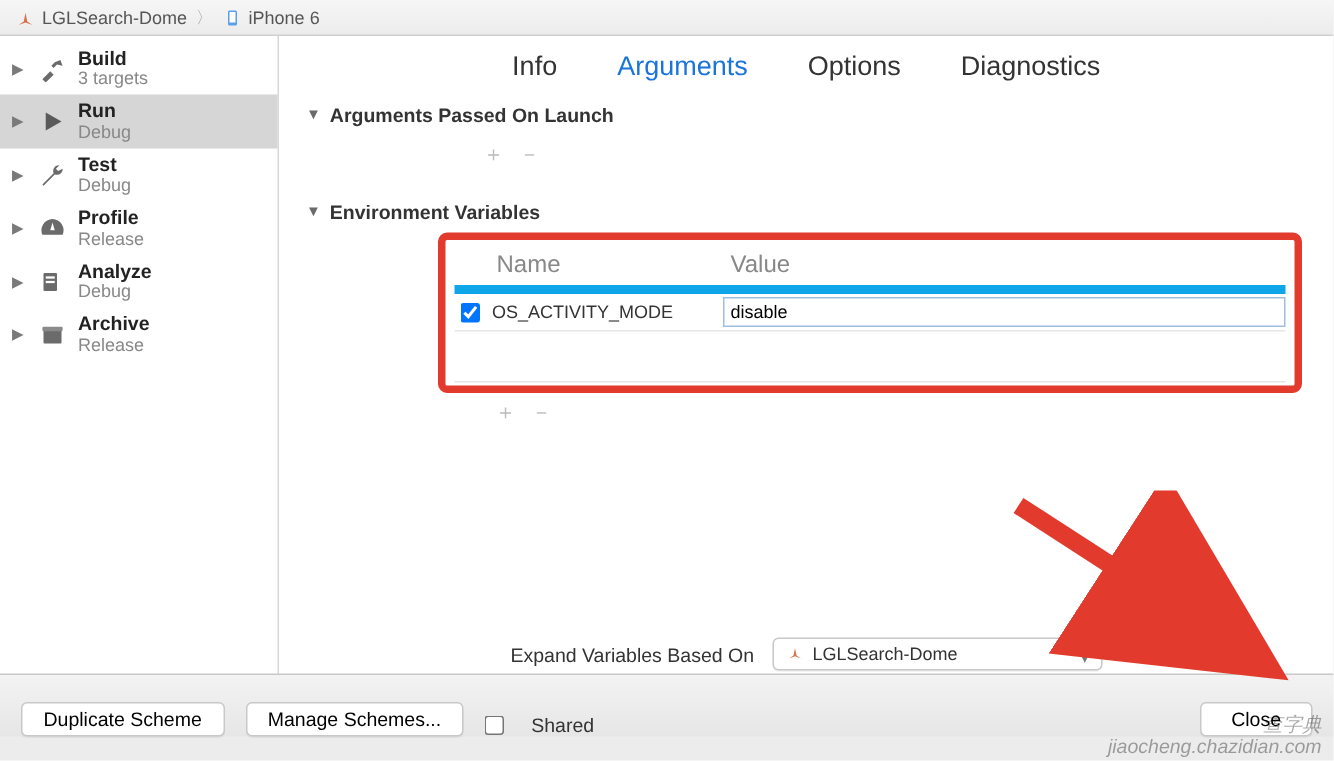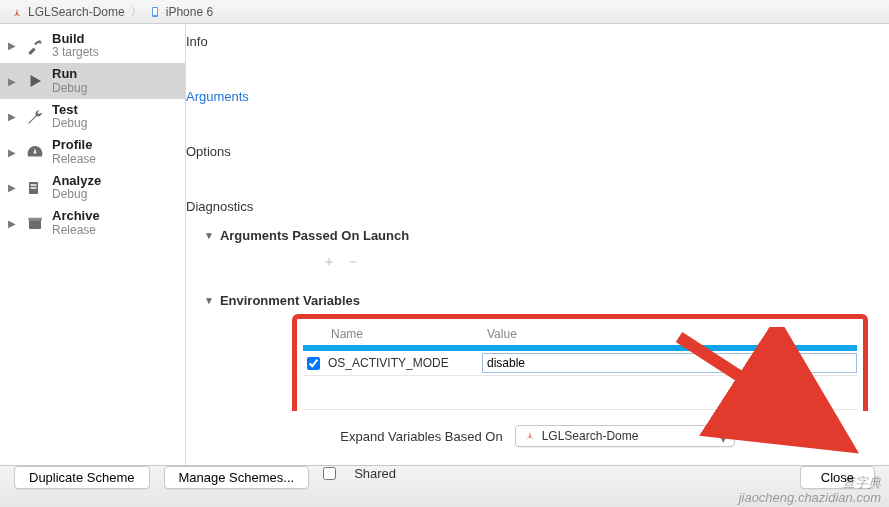--- a/index.html
+++ b/index.html
@@ -15,52 +15,52 @@
 .side-item { display: flex; align-items: center; padding: 4px 8px; gap: 6px; cursor: default; }
 .side-item.selected { background: #d6d6d6; }
 .side-item .disclose { width: 10px; color: #7a7a7a; font-size: 10px; }
 .side-item .icon { width: 22px; height: 22px; display: flex; align-items: center; justify-content: center; }
 .side-item .labels { display: flex; flex-direction: column; line-height: 1.1; }
 .side-item .title { font-weight: 600; font-size: 13px; color: #222; }
 .side-item .sub { font-size: 12px; color: #888; }
 
 .content { flex: 1; background: #fff; position: relative; display: flex; flex-direction: column; }
 
-.tabs { display: flex; justify-content: center; gap: 40px; padding: 10px 0 8px; font-size: 13px; flex-direction: column; }
+.tabs { display: flex; justify-content: center; gap: 40px; padding: 10px 0 8px; font-size: 18px; }
 .tab { color: #333; cursor: default; }
 .tab.active { color: #1a74da; font-weight: 500; }
 
 .sections { flex: 1; padding: 0 18px 10px; overflow: auto; }
 .section { margin-bottom: 12px; }
 .section-header { display: flex; align-items: center; gap: 6px; font-weight: 600; font-size: 13px; padding: 6px 0; }
 .section-header .tri { color: #6a6a6a; font-size: 10px; }
 
 .arg-box { margin-left: 110px; width: 470px; }
 .arg-placeholder { text-align: center; color: #999; padding: 28px 0; border-top: 1px solid #e2e2e2; border-bottom: 1px solid #e2e2e2; }
 .addremove { display: flex; gap: 10px; padding: 4px 8px; color: #bbb; font-size: 14px; }
 .addremove span { cursor: default; }
 
 .env-box { margin-left: 88px; width: 576px; position: relative; }
 .highlight-border { border: 5px solid #e23b2e; border-radius: 6px; padding: 6px 6px 2px; }
-.env-headers { display: flex; font-size: 12px; color: #888; padding: 2px 0 4px 28px; }
+.env-headers { display: flex; font-size: 16px; color: #888; padding: 2px 0 4px 28px; }
 .env-headers .hname { width: 156px; }
 .env-row { display: flex; align-items: center; gap: 6px; padding: 2px 0; border-top: 6px solid #0ea5e9; border-bottom: 1px solid #e6e6e6; }
 .env-row input[type=checkbox] { margin-left: 4px; }
 .env-row .name-cell { width: 150px; padding-left: 2px; font-size: 12px; }
 .env-row .value-cell { flex: 1; }
 .env-row .value-cell input { width: 100%; border: 1px solid #9fbde0; padding: 2px 4px; font-size: 12px; background: #fff; }
 .env-spacer { height: 34px; border-bottom: 1px solid #e6e6e6; }
 .env-addremove { display: flex; gap: 10px; padding: 4px 8px 0 38px; color: #bbb; font-size: 14px; }
 
 .expand-row { display: flex; align-items: center; justify-content: center; gap: 12px; padding: 14px 0 18px; font-size: 13px; }
 .expand-row .label { color: #333; }
 .popup { display: flex; align-items: center; gap: 6px; background: #fff; border: 1px solid #c8c8c8; border-radius: 4px; padding: 2px 8px; min-width: 220px; font-size: 12px; box-shadow: 0 1px 0 rgba(0,0,0,.05); }
 .popup .chevud { margin-left: auto; color: #777; font-size: 10px; line-height: 8px; display: flex; flex-direction: column; }
 
-.footer { position: absolute; bottom: 0; left: 0; right: 0; height: 42px; background: linear-gradient(#f3f3f3,#e6e6e6); border-top: 1px solid #c8c8c8; display: flex; align-items: flex-start; padding: 0 14px; gap: 14px; }
+.footer { position: absolute; bottom: 16px; left: 0; right: 0; height: 42px; background: linear-gradient(#f3f3f3,#e6e6e6); border-top: 1px solid #c8c8c8; display: flex; align-items: flex-end; padding: 0 14px; gap: 14px; }
 .btn { background: #fff; border: 1px solid #c8c8c8; border-radius: 4px; padding: 3px 14px; font-size: 13px; box-shadow: 0 1px 0 rgba(0,0,0,.05); cursor: default; }
 .chk { display: flex; align-items: center; gap: 18px; font-size: 13px; color: #333; }
 .footer .spacer { flex: 1; }
 .close-btn { padding: 3px 20px; }
 
 .arrow { position: absolute; right: 10px; bottom: 30px; pointer-events: none; }
 
 .watermark { position: absolute; right: 8px; bottom: 2px; font-size: 13px; color: rgba(0,0,0,.35); text-align: right; line-height: 1.1; font-style: italic; pointer-events: none; }
 </style>
 </head>

